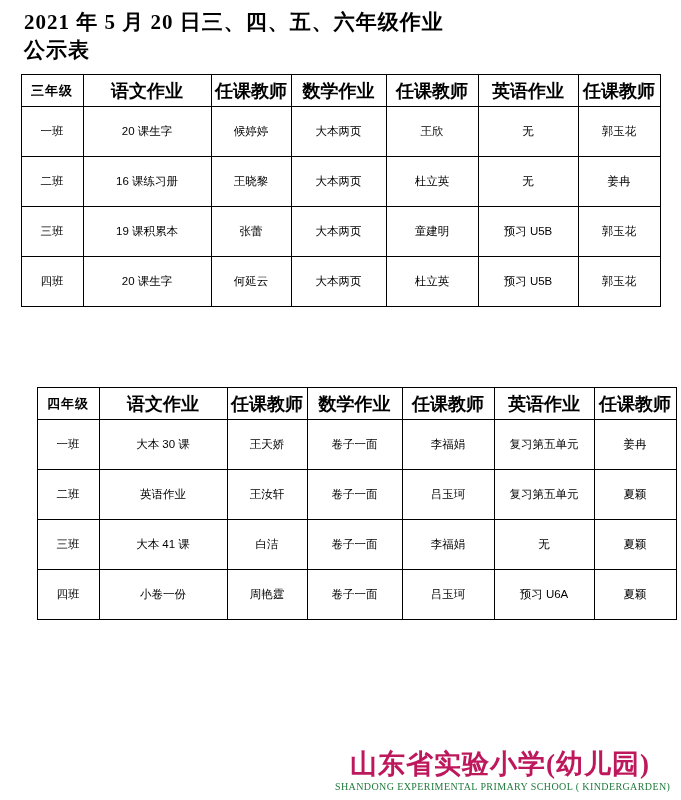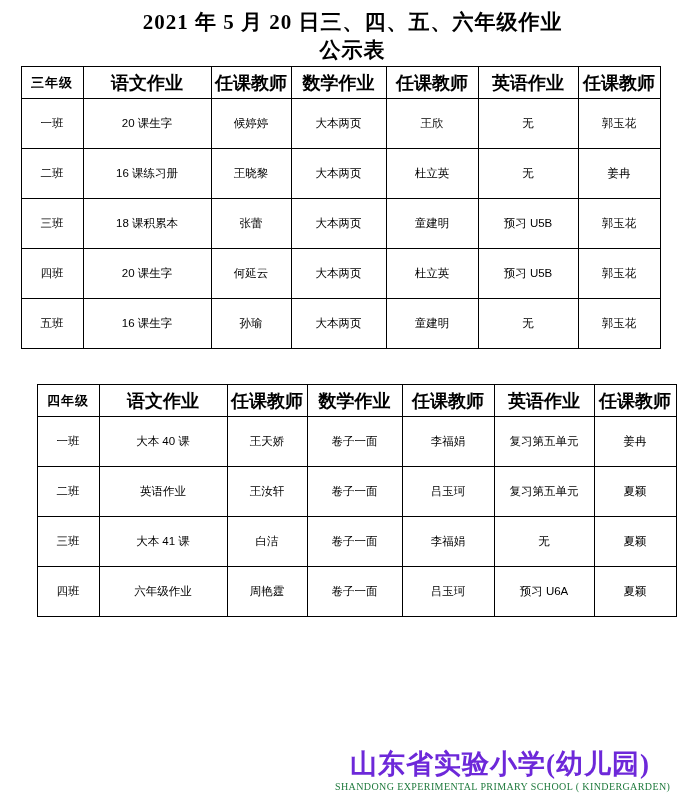--- a/index.html
+++ b/index.html
@@ -15,21 +15,21 @@
     position: relative;
     overflow: hidden;
   }
   .page {
     width: 681px;
     height: 800px;
     position: relative;
     box-sizing: border-box;
   }
   .doc-title {
-    text-align: center;
+    text-align: left;
     font-family: "Liberation Serif", serif;
     font-size: 21px;
     font-weight: bold;
     letter-spacing: 1px;
     line-height: 29px;
     padding-top: 8px;
     color: #000;
     margin-left: 24px;
   }
   .doc-title .line2 {
@@ -66,34 +66,34 @@
   td.cls {
     font-size: 11.5px;
   }
   td.left {
     text-align: left;
     padding-left: 9px;
   }
   td.bold {
     font-weight: bold;
   }
-  .table-wrap-1 { margin-top: 0; }
-  .table-wrap-2 { margin-top: 35px; padding-left: 32px; }
+  .table-wrap-1 { margin-top: 8px; }
+  .table-wrap-2 { margin-top: 80px; padding-left: 32px; }
   .footer {
     position: absolute;
     right: 16px;
     bottom: 8px;
     text-align: center;
     width: 330px;
   }
   .footer-cn {
     font-family: "Liberation Serif", serif;
     font-size: 27px;
     font-weight: bold;
-    color: #6d28d9;
+    color: #be185d;
     letter-spacing: 1px;
     line-height: 30px;
     white-space: nowrap;
   }
   .footer-en {
     font-family: "Liberation Serif", serif;
     font-size: 10px;
     color: #1f7a3d;
     letter-spacing: 0.4px;
     margin-top: 2px;
@@ -147,43 +147,34 @@
             <td class="cls">二班</td>
             <td class="left">16 课练习册</td>
             <td>王晓黎</td>
             <td>大本两页</td>
             <td>杜立英</td>
             <td class="left">无</td>
             <td>姜冉</td>
           </tr>
           <tr>
             <td class="cls">三班</td>
-            <td class="left">18 课积累本</td>
+            <td class="left">19 课积累本</td>
             <td>张蕾</td>
             <td>大本两页</td>
             <td class="bold">童建明</td>
             <td class="left">预习 U5B</td>
             <td>郭玉花</td>
           </tr>
           <tr>
             <td class="cls">四班</td>
             <td class="left">20 课生字</td>
             <td>何延云</td>
             <td>大本两页</td>
             <td>杜立英</td>
             <td class="left">预习 U5B</td>
-            <td>郭玉花</td>
-          </tr>
-          <tr>
-            <td class="cls">五班</td>
-            <td class="left">16 课生字</td>
-            <td>孙瑜</td>
-            <td>大本两页</td>
-            <td class="bold">童建明</td>
-            <td class="left">无</td>
             <td>郭玉花</td>
           </tr>
         </tbody>
     </table>
   </div>
 
   <div class="table-wrap-2">
     <table class="grade-table" id="table-1">
       <colgroup>
         <col style="width:62px">
@@ -201,21 +192,21 @@
             <td>任课教师</td>
             <td>数学作业</td>
             <td>任课教师</td>
             <td>英语作业</td>
             <td>任课教师</td>
           </tr>
         </thead>
       <tbody>
           <tr>
             <td class="cls">一班</td>
-            <td class="left">大本 40 课</td>
+            <td class="left">大本 30 课</td>
             <td>王天娇</td>
             <td>卷子一面</td>
             <td>李福娟</td>
             <td class="left bold">复习第五单元</td>
             <td>姜冉</td>
           </tr>
           <tr>
             <td class="cls">二班</td>
             <td class="left">英语作业</td>
             <td>王汝轩</td>
@@ -228,21 +219,21 @@
             <td class="cls">三班</td>
             <td class="left">大本 41 课</td>
             <td>白洁</td>
             <td>卷子一面</td>
             <td>李福娟</td>
             <td class="left">无</td>
             <td>夏颖</td>
           </tr>
           <tr>
             <td class="cls">四班</td>
-            <td class="left">六年级作业</td>
+            <td class="left">小卷一份</td>
             <td class="bold">周艳霆</td>
             <td>卷子一面</td>
             <td>吕玉珂</td>
             <td class="left bold">预习 U6A</td>
             <td>夏颖</td>
           </tr>
         </tbody>
     </table>
   </div>
 

